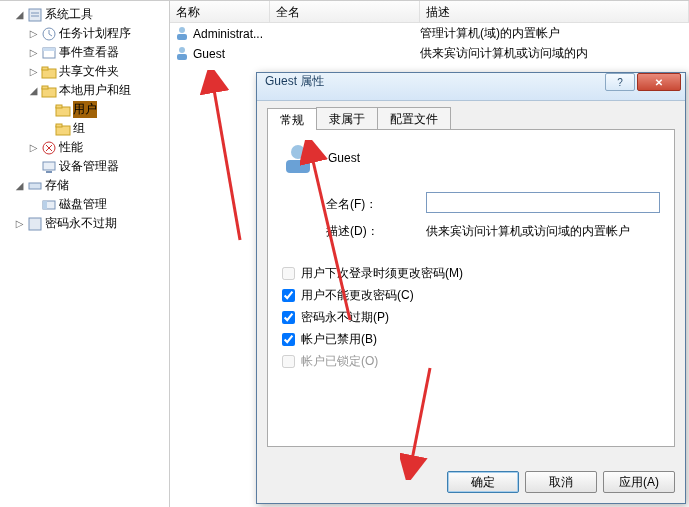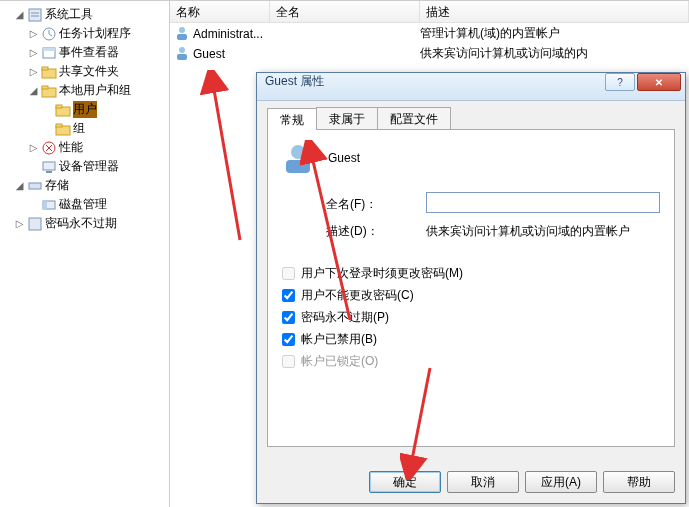--- a/index.html
+++ b/index.html
@@ -251,21 +251,20 @@
         </div>
       <div class="chk">
           <input type="checkbox" disabled="" style="">
           <span style="color:#999">帐户已锁定(O)</span>
         </div>
     </div>
     <div class="dlgbtns">
       <button class="btn def">确定</button>
       <button class="btn">取消</button>
       <button class="btn">应用(A)</button>
-      <button class="btn">帮助</button>
     </div>
   </div>
 </div>
 
 <svg class="arrow" style="left:200px;top:70px" width="50" height="180">
     <defs>
       <marker id="ah" markerWidth="10" markerHeight="10" refX="5" refY="5" orient="auto">
         <path d="M0 0L10 5L0 10z" fill="#e03030"></path>
       </marker>
     </defs>

